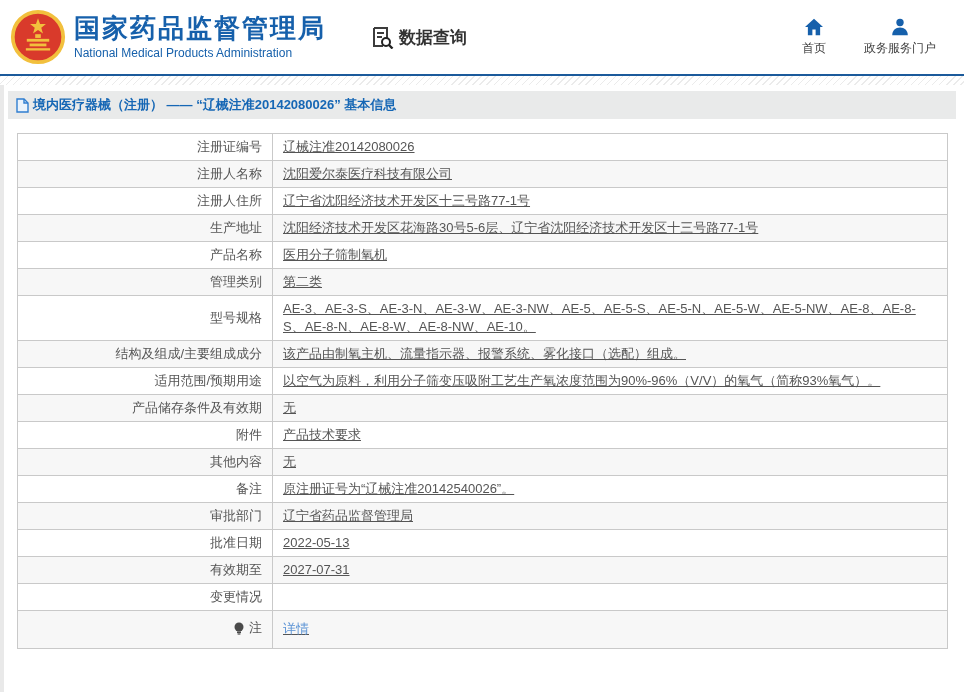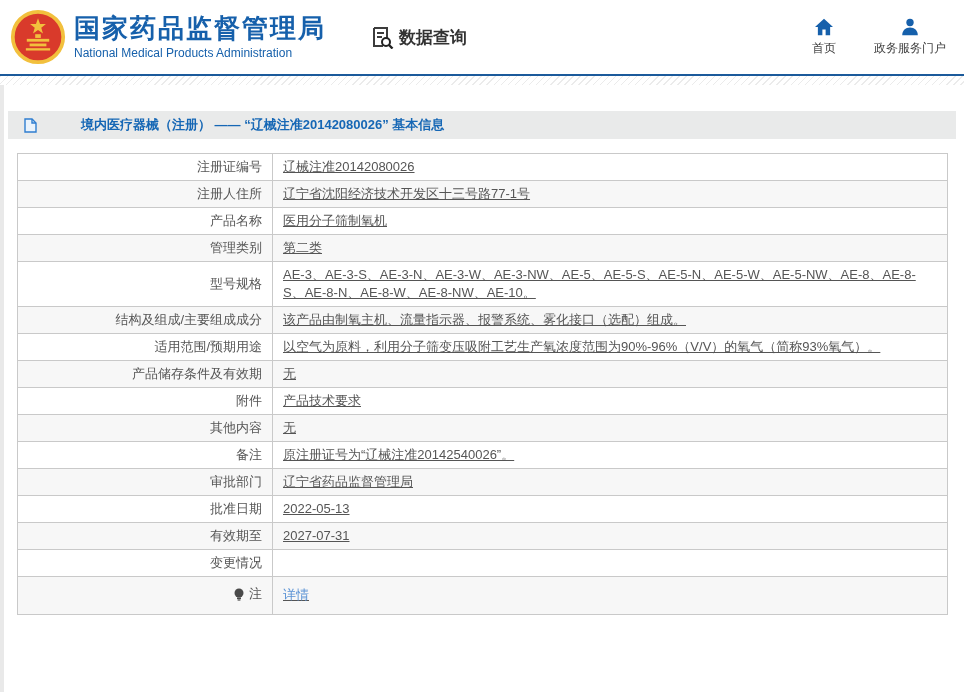--- a/index.html
+++ b/index.html
@@ -1,39 +1,39 @@
 <!DOCTYPE html>
 <html><head>
 <meta charset="utf-8">
 <style>
   * { margin:0; padding:0; box-sizing:border-box; }
   html,body { width:964px; height:692px; background:#fff; overflow:hidden;
     font-family:"Liberation Sans","DejaVu Sans",sans-serif; position:relative; }
 
   
-  .header { height:74px; background:#fff; display:flex; align-items:center; padding:0 18px 0 10px; }
+  .header { height:74px; background:#fff; display:flex; align-items:center; padding:0 28px 0 10px; }
   .emblem { width:56px; height:56px; flex:0 0 auto; }
   .org-block { margin-left:8px; display:flex; flex-direction:column; justify-content:center; }
   .org-cn { font-size:26px; font-weight:bold; color:#1660ab; letter-spacing:2px; line-height:30px; }
   .org-en { font-size:12px; color:#1660ab; line-height:16px; margin-top:2px; }
   .data-query { display:flex; align-items:center; margin-left:44px; cursor:pointer; }
   .data-query .dq-label { font-size:17px; color:#333; font-weight:bold; margin-left:5px;text-align:right; }
   .top-nav { margin-left:auto; display:flex; gap:38px; }
   .top-nav-item { display:flex; flex-direction:column; align-items:center; gap:4px; cursor:pointer; }
   .top-nav-item .nav-label { font-size:12px; color:#404040; white-space:nowrap; }
 
   .blue-line { height:2px; background:#1b5a9b; }
   .hatch-band { height:9px;
     background:repeating-linear-gradient(135deg,#ebebeb 0 1px,#fff 1px 5px); }
 
   .left-edge-strip { position:absolute; left:0; top:85px; bottom:0; width:4px; background:#e9e9e9; }
 
   
-  .title-bar { margin:26px 8px 0 8px; background:#e9eaea; height:28px;
-    display:flex; align-items:center; padding-left:16px;gap:40px; }
+  .title-bar { margin:6px 8px 0 8px; background:#e9eaea; height:28px;
+    display:flex; align-items:center; padding-left:8px; }
   .title-bar .page-title { font-size:13px; font-weight:bold; color:#1667b5; margin-left:4px; }
 
   
   table.info { border-collapse:collapse; width:931px; margin:14px 0 0 17px;
     font-size:13px; color:#555; table-layout:fixed; }
   table.info th, table.info td { border:1px solid #c9c9c9; padding:4px 10px;
     line-height:18px; font-weight:normal; vertical-align:middle; text-align:left;text-decoration:underline; }
   table.info th { width:255px; text-align:right; background:transparent; }
   table.info tr:nth-child(even) { background:#f7f7f7; }
   table.info tr:nth-child(odd) { background:#fff; }
@@ -103,23 +103,35 @@
 <table class="info">
   <tbody id="info-tbody">
       <tr>
         <th><span class="th-inner">
             <span>注册证编号</span>
           </span></th>
         <td><span>辽械注准20142080026</span></td>
       </tr>
       <tr>
         <th><span class="th-inner">
+            <span>注册人名称</span>
+          </span></th>
+        <td><span>沈阳爱尔泰医疗科技有限公司</span></td>
+      </tr>
+      <tr>
+        <th><span class="th-inner">
             <span>注册人住所</span>
           </span></th>
         <td><span>辽宁省沈阳经济技术开发区十三号路77-1号</span></td>
+      </tr>
+      <tr>
+        <th><span class="th-inner">
+            <span>生产地址</span>
+          </span></th>
+        <td><span>沈阳经济技术开发区花海路30号5-6层、辽宁省沈阳经济技术开发区十三号路77-1号</span></td>
       </tr>
       <tr>
         <th><span class="th-inner">
             <span>产品名称</span>
           </span></th>
         <td><span>医用分子筛制氧机</span></td>
       </tr>
       <tr>
         <th><span class="th-inner">
             <span>管理类别</span>

